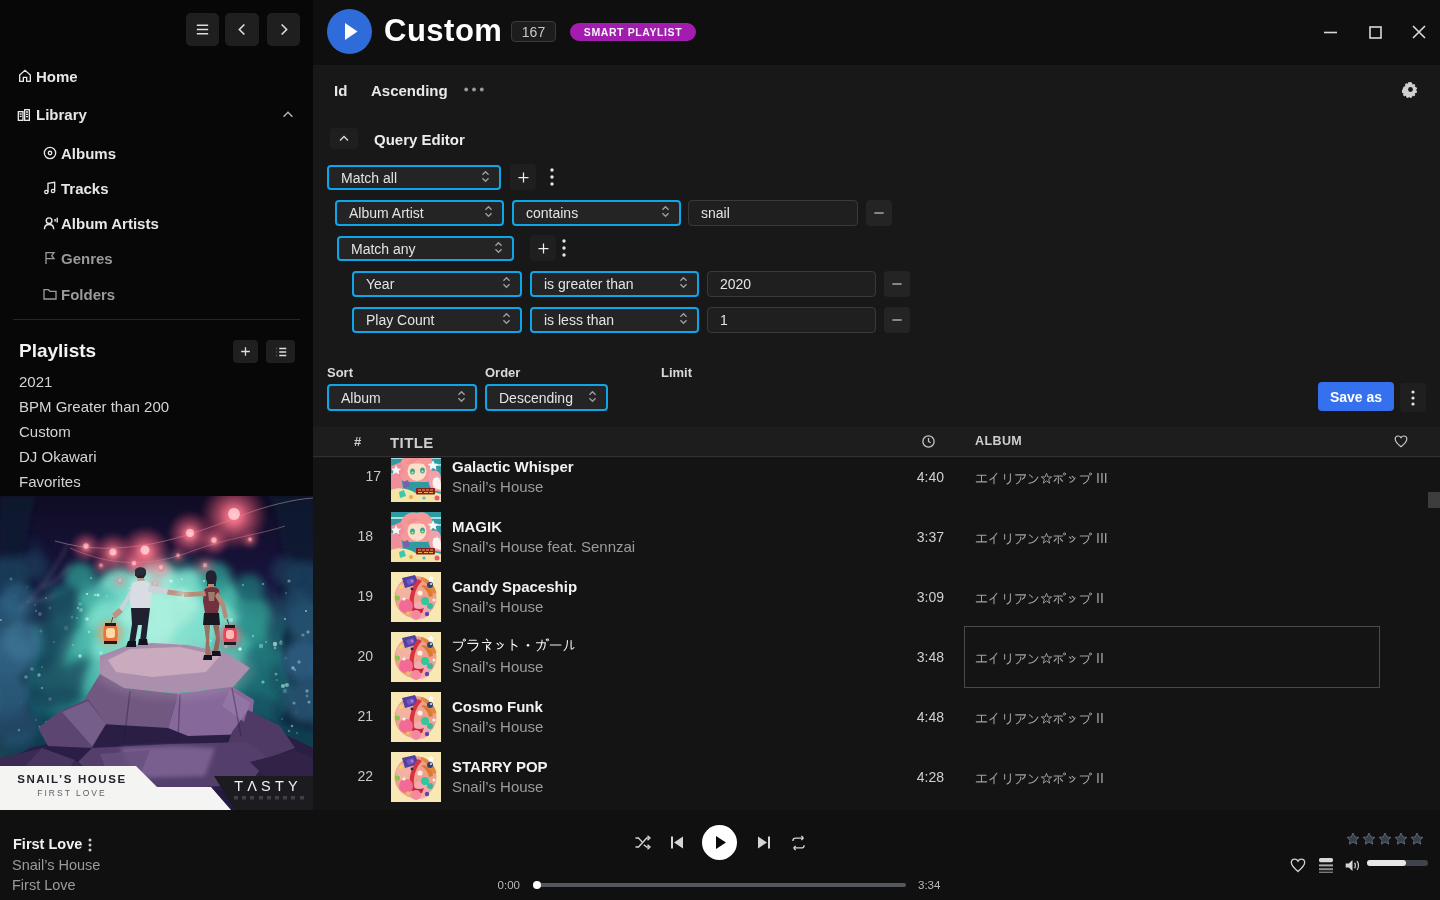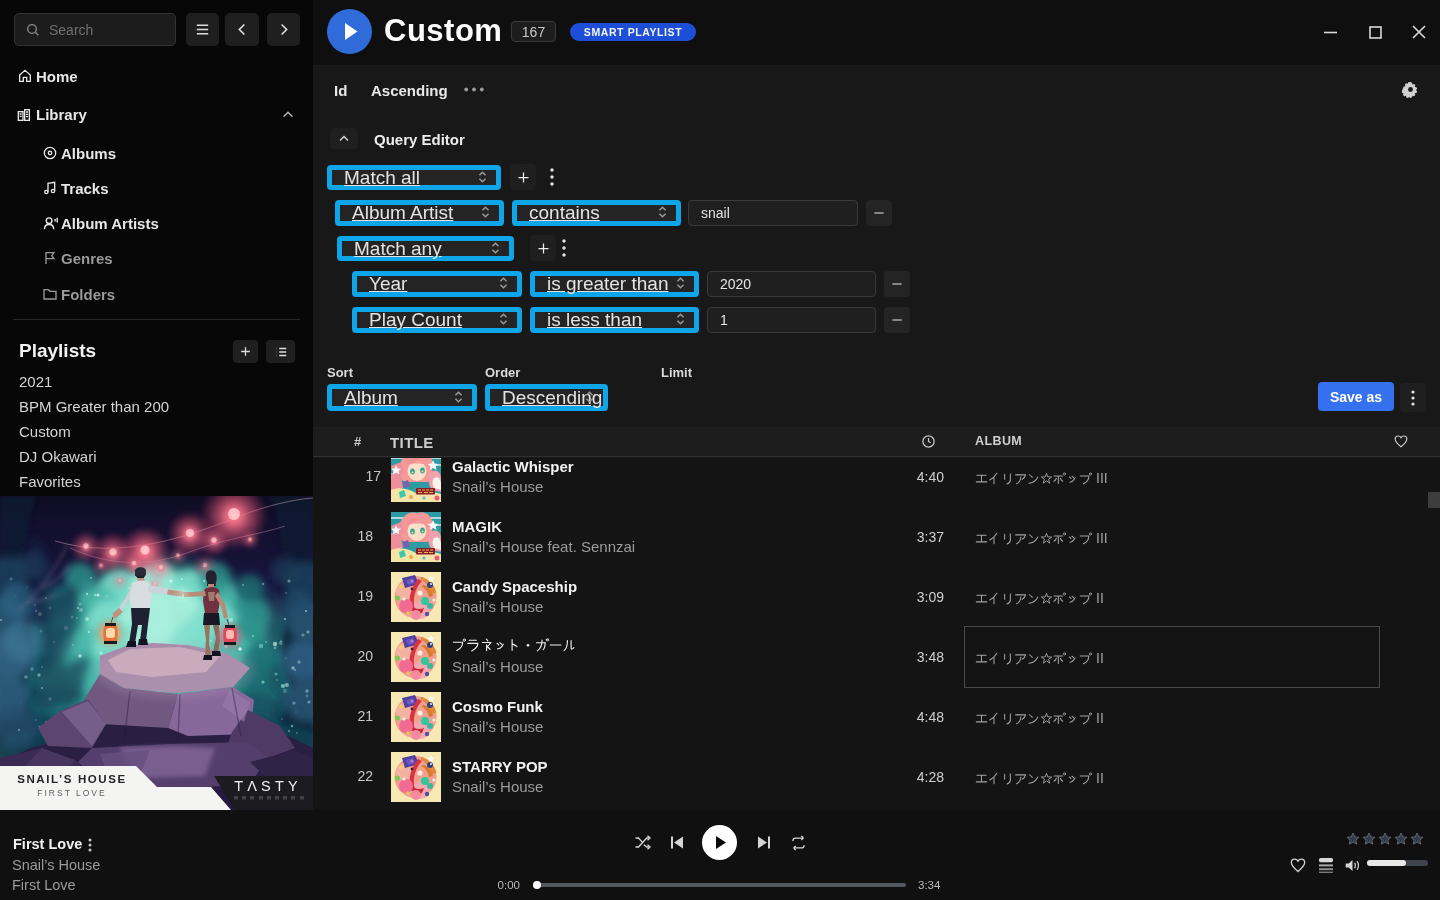--- a/index.html
+++ b/index.html
@@ -5,44 +5,37 @@
   * { margin:0; padding:0; box-sizing:border-box; }
   html,body { width:1440px; height:900px; background:#000; overflow:hidden; }
   body { font-family:"Liberation Sans", sans-serif; position:relative; }
   .abs { position:absolute; }
   .sidebar { left:0; top:0; width:313px; height:810px; background:#070707; }
   .titlebar { left:313px; top:0; width:1127px; height:65px; background:#0f0f0f; }
   .content { left:313px; top:65px; width:1127px; height:745px; background:#181818; }
   .thead { left:313px; top:427px; width:1127px; height:30px; background:#1d1d1d; border-bottom:1px solid #303030; }
   .rows { left:313px; top:458px; width:1127px; height:352px; background:#141414; overflow:hidden; }
   .footer { left:0; top:810px; width:1440px; height:90px; background:#101010; }
-  .sel { position:absolute; background:#242424; border:5px solid #0ea5e9; border-radius:4px; color:#e3e3e3; font-size:19px; display:flex; align-items:center; padding-left:12px;text-decoration:underline; }
+  .sel { position:absolute; background:#242424; border:2px solid #0ea5e9; border-radius:4px; color:#e3e3e3; font-size:14px; display:flex; align-items:center; padding-left:12px; }
   .inp { position:absolute; background:#1f1f1f; border:1px solid #3a3a3a; border-radius:4px; color:#e3e3e3; font-size:14px; display:flex; align-items:center; padding-left:12px; }
   .sbtn { position:absolute; background:#1f1f1f; border-radius:5px; display:flex; align-items:center; justify-content:center; }
   .caret { position:absolute; right:9px; top:50%; transform:translateY(-50%); }
   .lbl { position:absolute; color:#dadada; font-size:13px; font-weight:700; }
   .navtxt { font-size:15px; font-weight:700; color:#e7e7e7; position:absolute; }
   .pl { position:absolute; font-size:15px; color:#d4d4d4; }
   .rownum { position:absolute; font-size:14px; color:#c8c8c8; text-align:right; width:30px; }
   .rtitle { position:absolute; left:139px; font-size:15px; font-weight:700; color:#f2f2f2; }
   .rartist { position:absolute; left:139px; font-size:15px; color:#9b9b9b; }
   .rdur { position:absolute; font-size:14px; color:#d0d0d0; text-align:right; width:60px; }
   .ralb { position:absolute; left:662px; font-size:15px; color:#a2a2a2; }
 </style>
 </head>
 <body>
 <div class="abs sidebar">
 
-  <div style="position:absolute;left:14px;top:13px;width:162px;height:33px;background:#1c1c1c;border:1px solid #333;border-radius:5px;">
-    <svg style="position:absolute;left:10px;top:8px" width="16" height="16" viewBox="0 0 24 24" fill="none" stroke="#8a8a8a" stroke-width="2">
-        <circle cx="10.5" cy="10.5" r="6.5"></circle>
-        <path d="M15.5 15.5 L20 20"></path>
-      </svg>
-    <span style="position:absolute;left:34px;top:8px;font-size:14px;color:#6f6f6f;">Search</span>
-  </div>
   <div class="sbtn" style="left:186px;top:13px;width:33px;height:33px;">
       <svg width="17" height="17" viewBox="0 0 24 24" fill="none" stroke="#dedede" stroke-width="2.2">
         <path d="M4 6h16M4 12h16M4 18h16"></path>
       </svg>
     </div>
   <div class="sbtn" style="left:225px;top:13px;width:34px;height:33px;">
       <svg width="15" height="15" viewBox="0 0 24 24" fill="none" stroke="#dedede" stroke-width="2.6">
         <path d="M15 4 L7 12 L15 20"></path>
       </svg>
     </div>
@@ -456,21 +449,21 @@
 <rect x="300" y="300" width="4" height="3.5" fill="#3f3f46"></rect>
 </svg></div>
 </div>
 <div class="abs titlebar">
   <div style="position:absolute;left:14px;top:9px;width:45px;height:45px;border-radius:50%;background:#2f6cda;"></div>
   <svg style="position:absolute;left:30px;top:22px" width="16" height="19" viewBox="0 0 16 19">
       <path d="M2 1 L14.5 9.5 L2 18 Z" fill="#fff"></path>
     </svg>
   <span style="position:absolute;left:71px;top:13px;font-size:31px;font-weight:800;color:#fff;letter-spacing:.5px;">Custom</span>
   <div style="position:absolute;left:198px;top:21px;width:45px;height:21px;background:#1d1d1d;border:1px solid #3a3a3a;border-radius:4px;color:#c9c9c9;font-size:14px;display:flex;align-items:center;justify-content:center;">167</div>
-  <div style="position:absolute;left:257px;top:23px;width:126px;height:18px;background:#1d4ed8;border-radius:9px;color:#f5f5f5;font-size:10.5px;font-weight:700;letter-spacing:.6px;display:flex;align-items:center;justify-content:center;">SMART PLAYLIST</div>
+  <div style="position:absolute;left:257px;top:23px;width:126px;height:18px;background:#a21caf;border-radius:9px;color:#f5f5f5;font-size:10.5px;font-weight:700;letter-spacing:.6px;display:flex;align-items:center;justify-content:center;">SMART PLAYLIST</div>
   <svg style="position:absolute;left:1010px;top:25px" width="15" height="15" viewBox="0 0 15 15" fill="none" stroke="#d9d9d9" stroke-width="1.6">
       <path d="M1 7.5h13"></path>
     </svg>
   <svg style="position:absolute;left:1056px;top:26px" width="13" height="13" viewBox="0 0 13 13" fill="none" stroke="#d9d9d9" stroke-width="1.6">
       <rect x="1" y="1" width="11" height="11"></rect>
     </svg>
   <svg style="position:absolute;left:1099px;top:25px" width="14" height="14" viewBox="0 0 14 14" fill="none" stroke="#d9d9d9" stroke-width="1.6">
       <path d="M1 1 L13 13 M13 1 L1 13"></path>
     </svg>
 </div>

